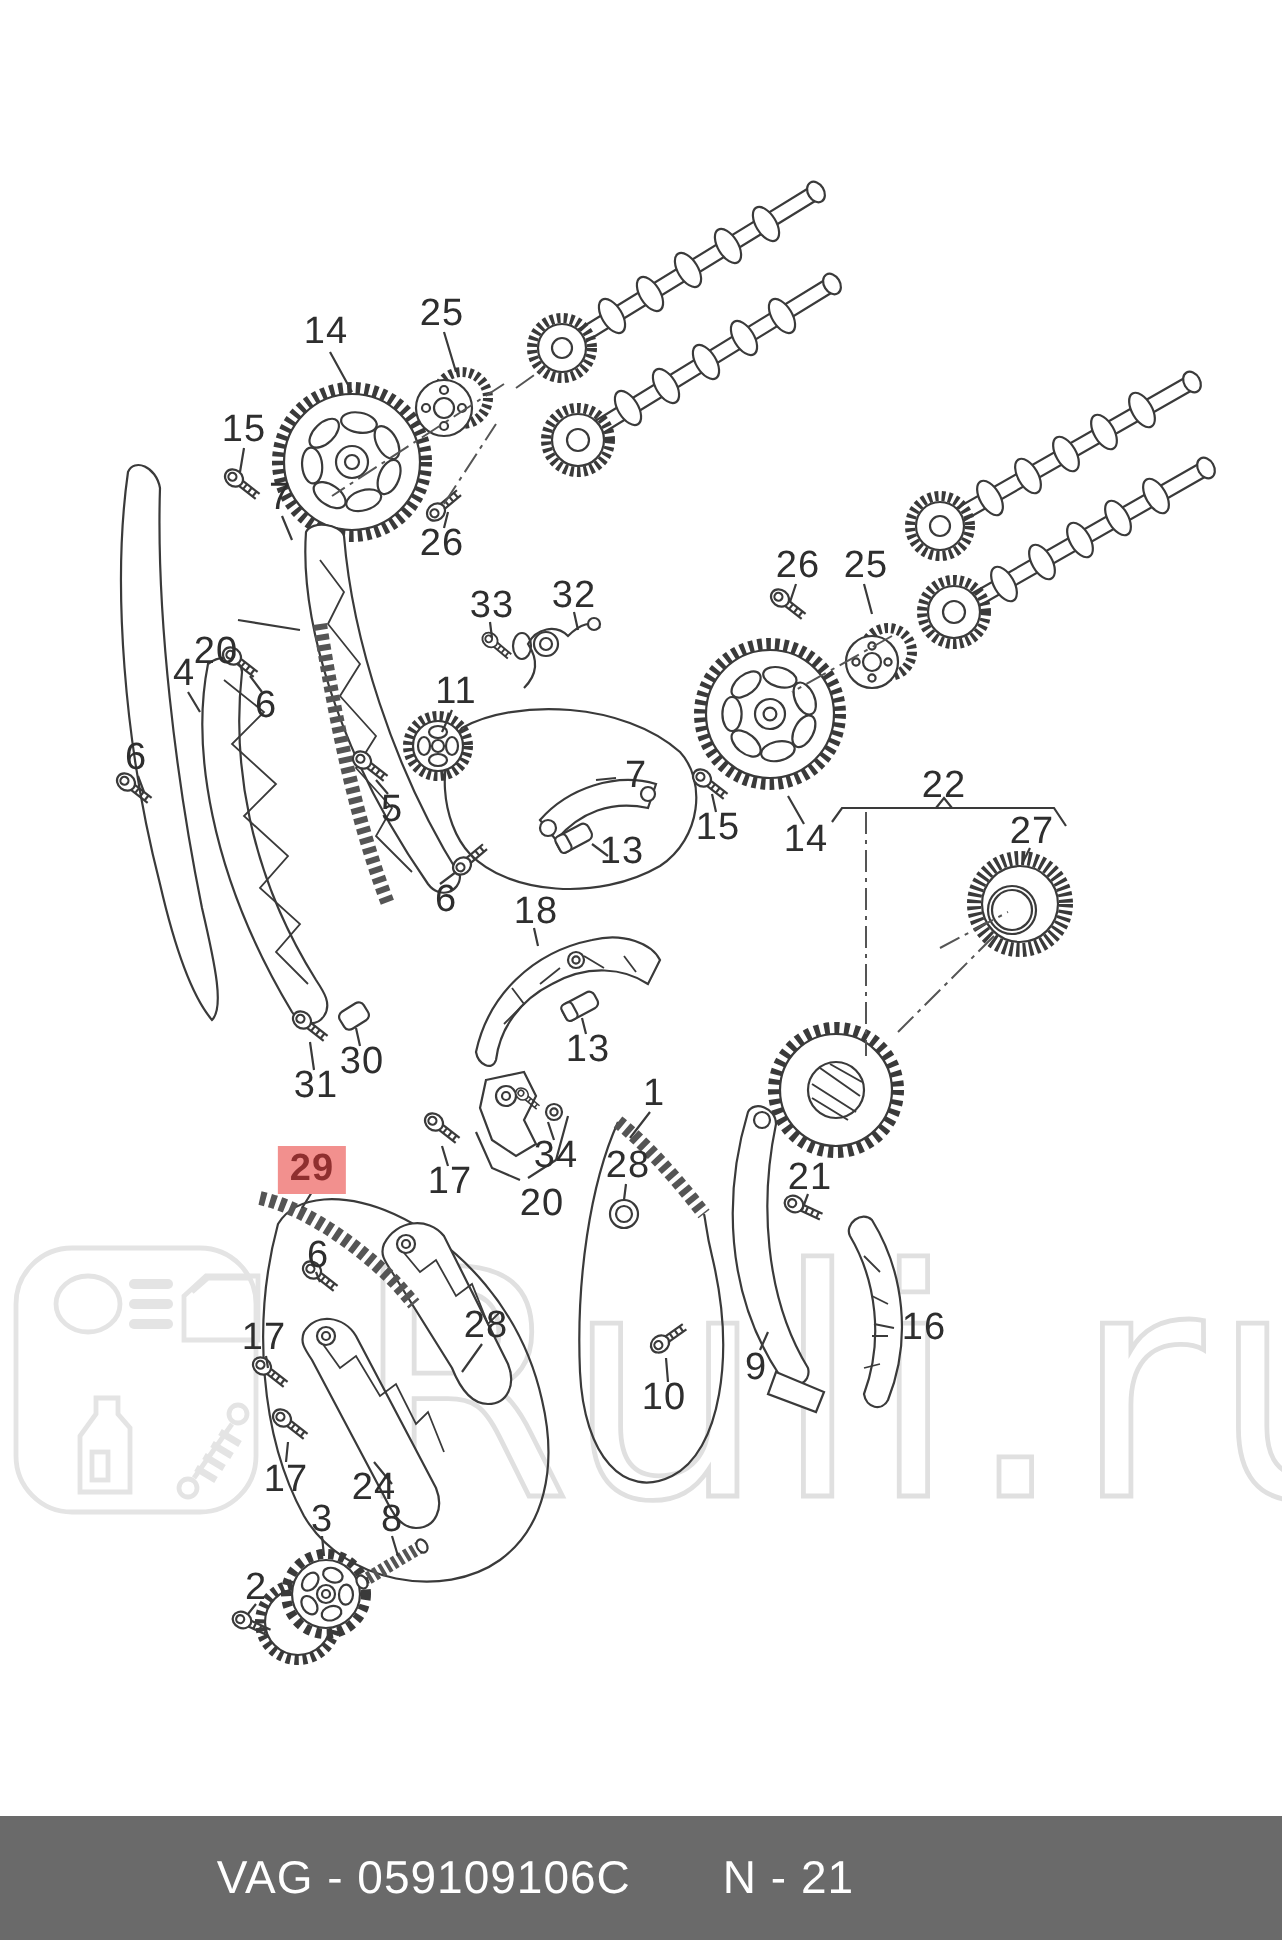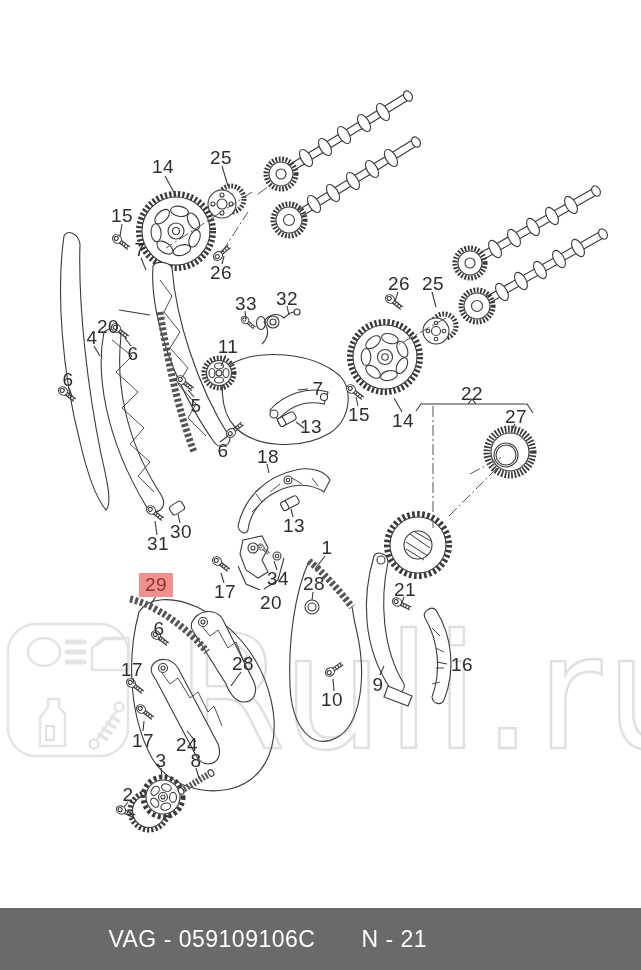--- a/index.html
+++ b/index.html
@@ -3,21 +3,21 @@
 <meta charset="utf-8">
 <style>
   html,body{margin:0;padding:0;background:#fff;}
   .stage{position:relative;width:641px;height:970px;background:#fff;overflow:hidden;
          font-family:"Liberation Sans",sans-serif;}
   .stage svg{position:absolute;left:0;top:0;}
   #callout-layer{position:absolute;left:0;top:0;width:554px;height:970px;z-index:5;}
   .callout{position:absolute;transform:translate(-50%,-50%);
            font:300 19px/1 "Liberation Sans",sans-serif;color:#2e2e2e;
            letter-spacing:.5px;white-space:nowrap;cursor:pointer;}
-  .callout.hl{padding:2px 6px 3px;font-weight:400;text-align:right;}
+  .callout.hl{padding:2px 6px 3px;font-weight:700;text-align:right;}
   .footer{position:absolute;left:0;bottom:0;width:641px;height:62px;z-index:6;padding-left:12px;}
   .footer-text{position:absolute;left:41%;top:50%;transform:translate(-50%,-50%);
                display:flex;gap:46px;font:23px/1 "Liberation Sans",sans-serif;
                letter-spacing:.5px;white-space:nowrap;}
 </style>
 </head>
 <body>
 
 <div class="stage">
 

